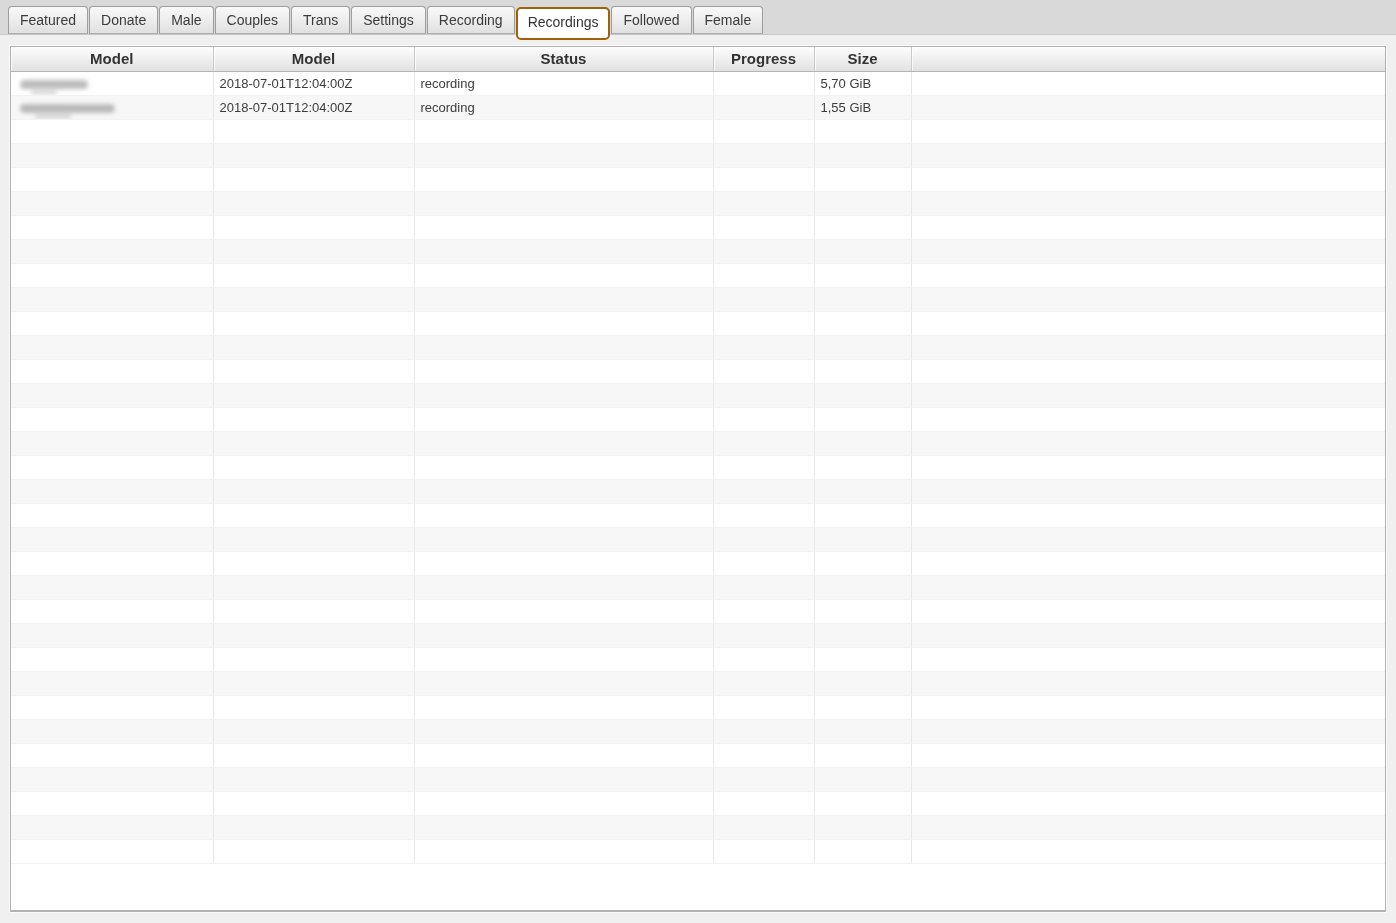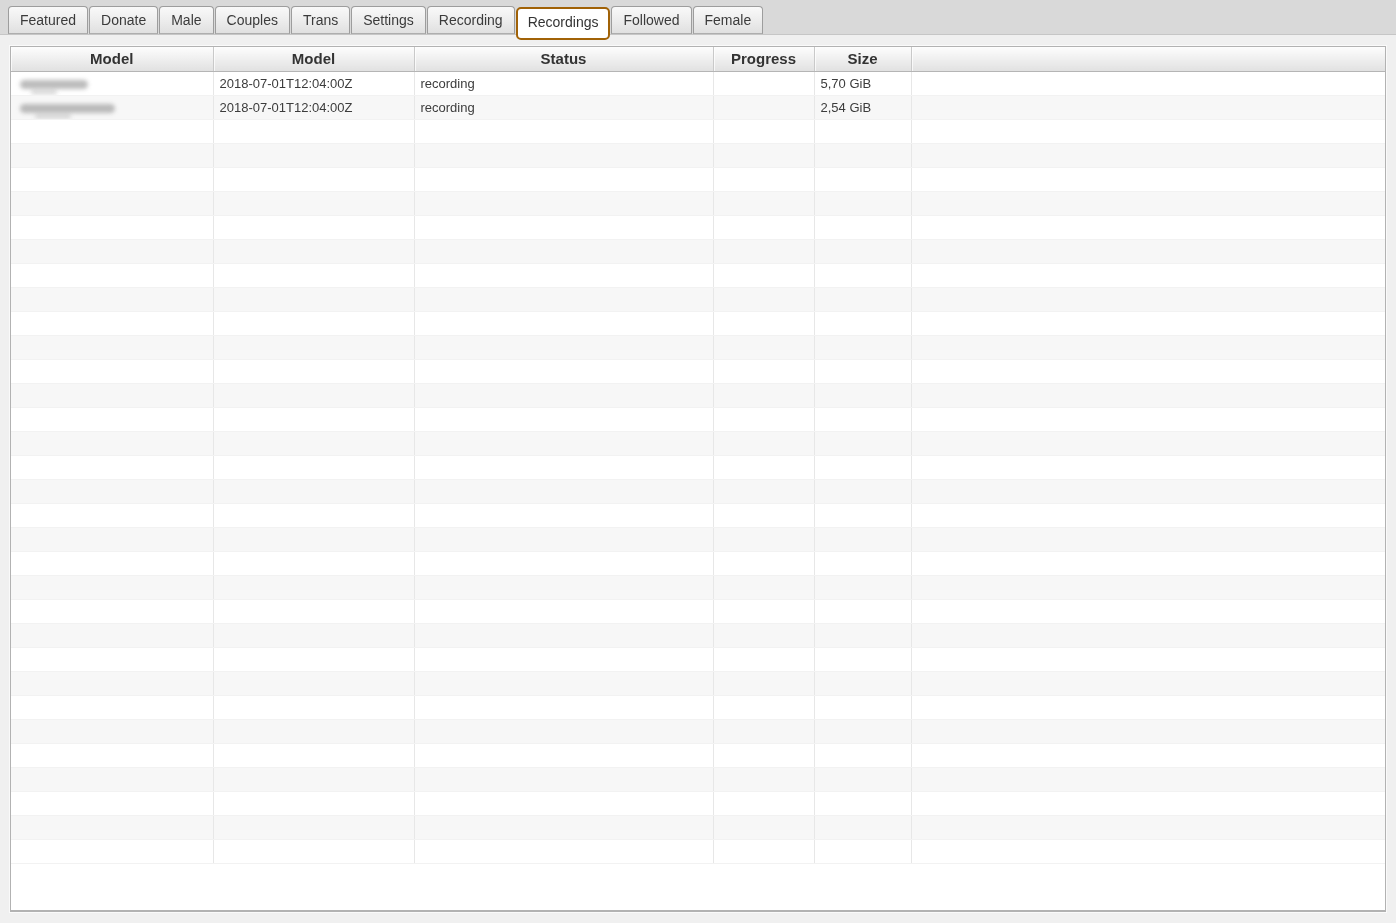--- a/index.html
+++ b/index.html
@@ -165,21 +165,21 @@
             <td>recording</td>
             <td></td>
             <td>5,70 GiB</td>
             <td></td>
           </tr>
           <tr>
             <td><span class="blur-blob" style="width: 95px;"></span></td>
             <td>2018-07-01T12:04:00Z</td>
             <td>recording</td>
             <td></td>
-            <td>2,54 GiB</td>
+            <td>1,55 GiB</td>
             <td></td>
           </tr>
           <tr>
             <td></td>
             <td></td>
             <td></td>
             <td></td>
             <td></td>
             <td></td>
           </tr>

